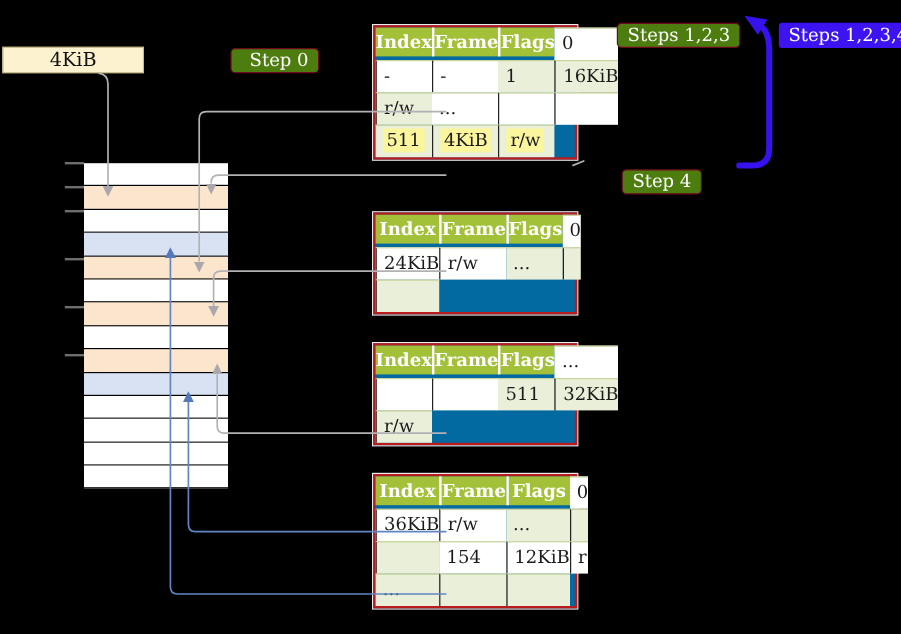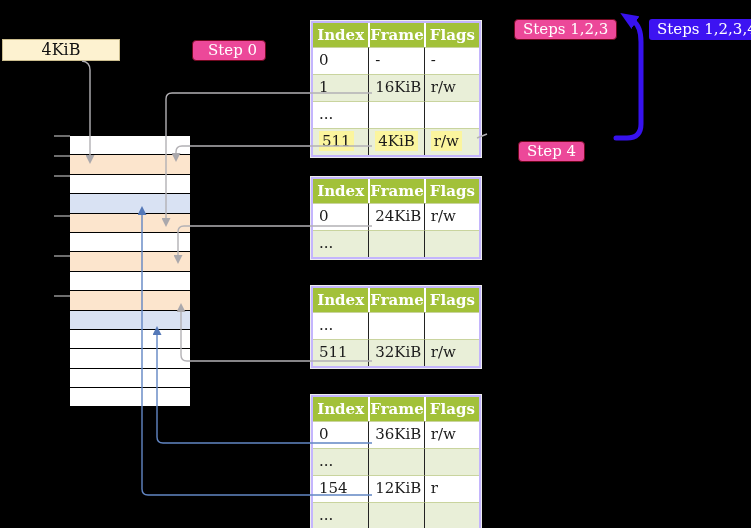--- a/index.html
+++ b/index.html
@@ -5,37 +5,37 @@
   html,body{margin:0;padding:0;background:#000;}
   #stage{position:relative;width:751px;height:528px;background:#000;overflow:hidden;
          font-family:"DejaVu Serif","Liberation Serif",serif;}
   
   .pagesize{position:absolute;left:2px;top:39px;width:116px;height:20px;
     background:#fdf2d0;border:1px solid #cbbd8e;color:#111;font-size:16px;
     text-align:center;line-height:20px;z-index:3;}
   
   .badge{position:absolute;z-index:3;font-size:15px;line-height:17px;color:#fff;
     padding:1px 8px;white-space:nowrap;}
-  .badge.red{background:#ec4899;border:1px solid #6f081f;border-radius:4px;}
+  .badge.red{background:#4d7c0f;border:1px solid #6f081f;border-radius:4px;}
   .badge.blue{background:#3d13f2;border-radius:3px;padding:2px 8px;}
   .b-step0{left:192px;top:40px;padding-left:15px;}
   .b-steps123{left:514px;top:19px;}
   .b-steps1234{left:649px;top:19px;}
   .b-step4{left:518px;top:141px;}
   
   .strip{position:absolute;left:70px;top:136px;width:120px;z-index:1;}
   .mem-row{height:18.4px;border-bottom:1.5px solid #000;}
   .mem-row.white{background:#ffffff;}
   .mem-row.peach{background:#fce5cd;}
   .mem-row.blue{background:#d9e2f3;}
   .ticks{position:absolute;left:54px;top:136px;width:16px;z-index:1;}
   .tick{position:absolute;left:0;width:16px;height:2px;background:#6e6e6e;}
   
-  .ptable{position:absolute;width:166px;display:grid;grid-template-columns:1fr 1fr 1fr;
-    border:2px solid #c4b5fd;box-shadow:0 0 0 1px #ececec;background:#0369a1;z-index:2;}
+  .ptable{position:absolute;width:166px;display:grid;grid-template-columns:1fr 1fr 1fr 1fr;
+    border:2px solid #b91c1c;box-shadow:0 0 0 1px #ececec;background:#0369a1;z-index:2;}
   .th{background:#a2c139;color:#fff;font-weight:bold;font-size:15px;height:24px;
     line-height:24px;text-align:center;}
   .th.sep{border-left:2px solid #fff;text-align:center;}
   .td{font-size:15px;height:26px;line-height:25px;padding-left:6px;color:#1b1b1b;
     background:#fff;border-top:1px solid #c9d49e;white-space:nowrap;}
   .td.alt{background:#e9efd8;}
   .td.sep{border-left:1px solid #222;}
   .hl{background:#fbf59e;padding:1px 3px;}
   
   .overlay{position:absolute;left:0;top:0;z-index:5;pointer-events:none;}

